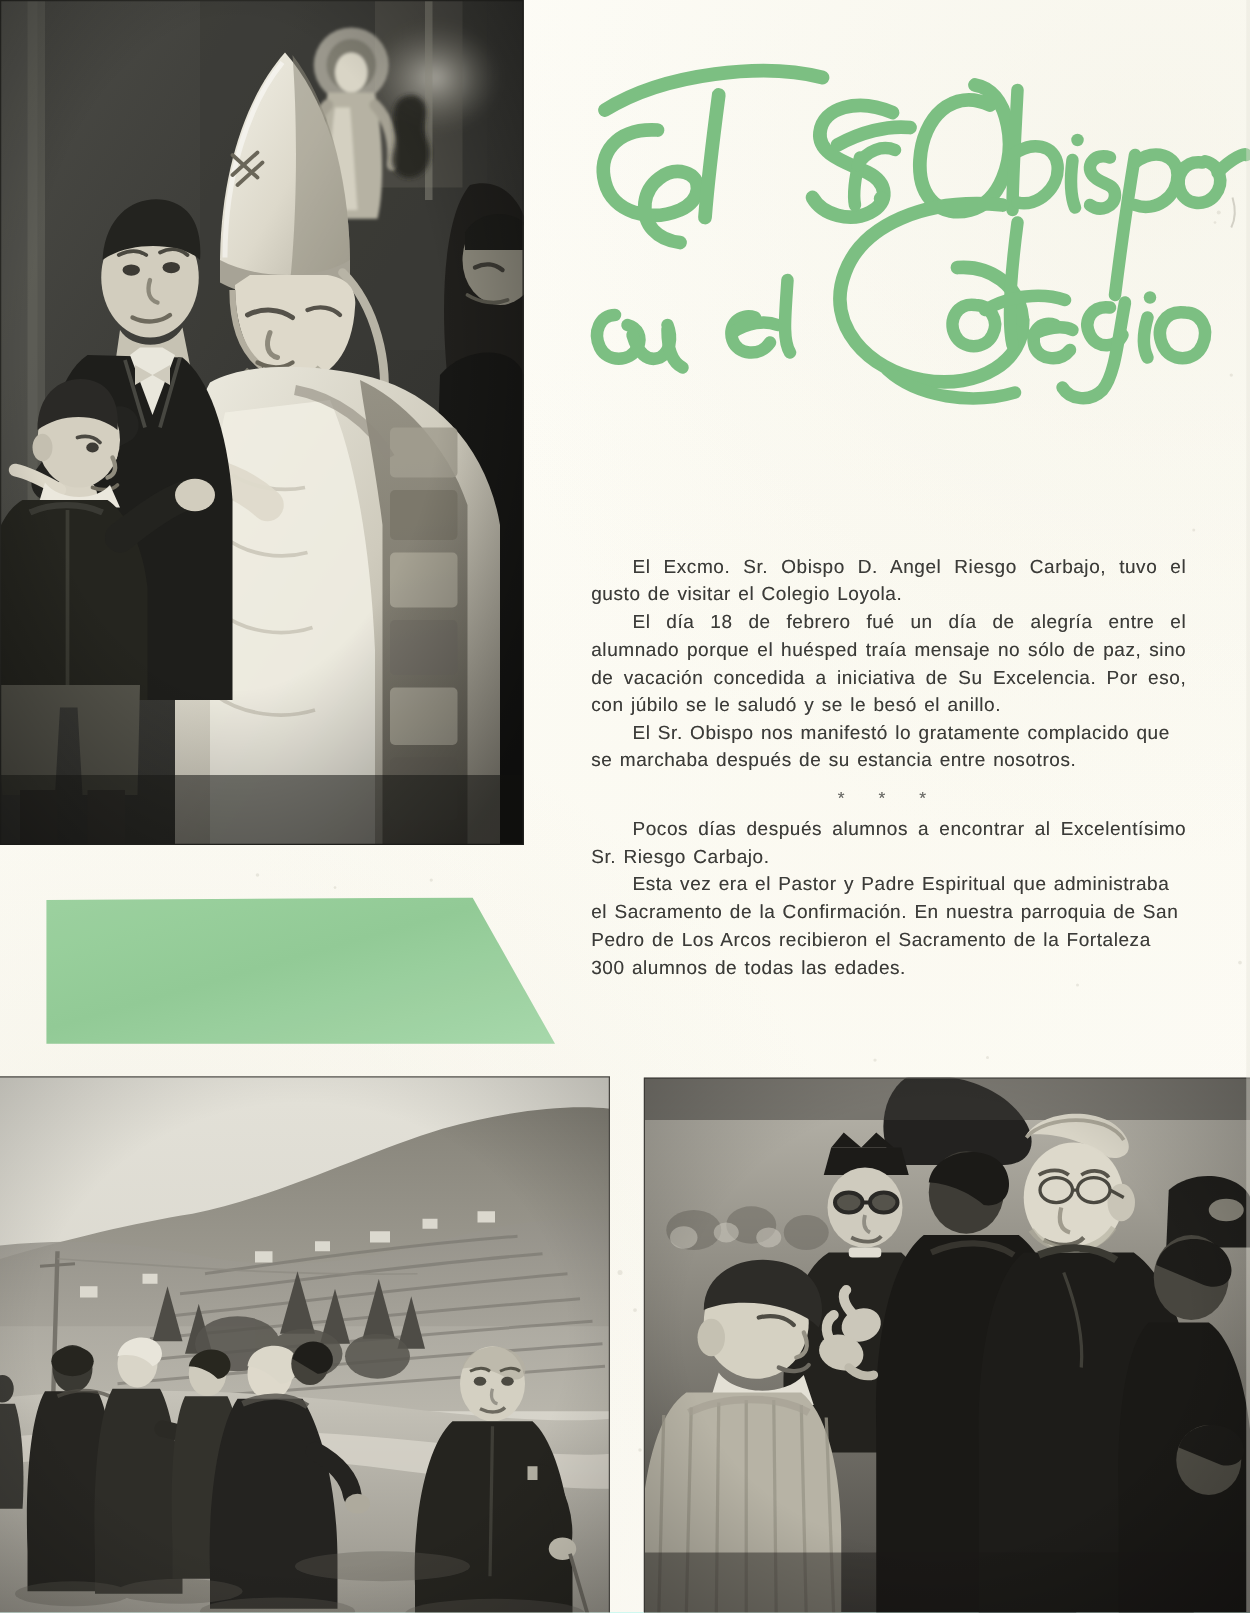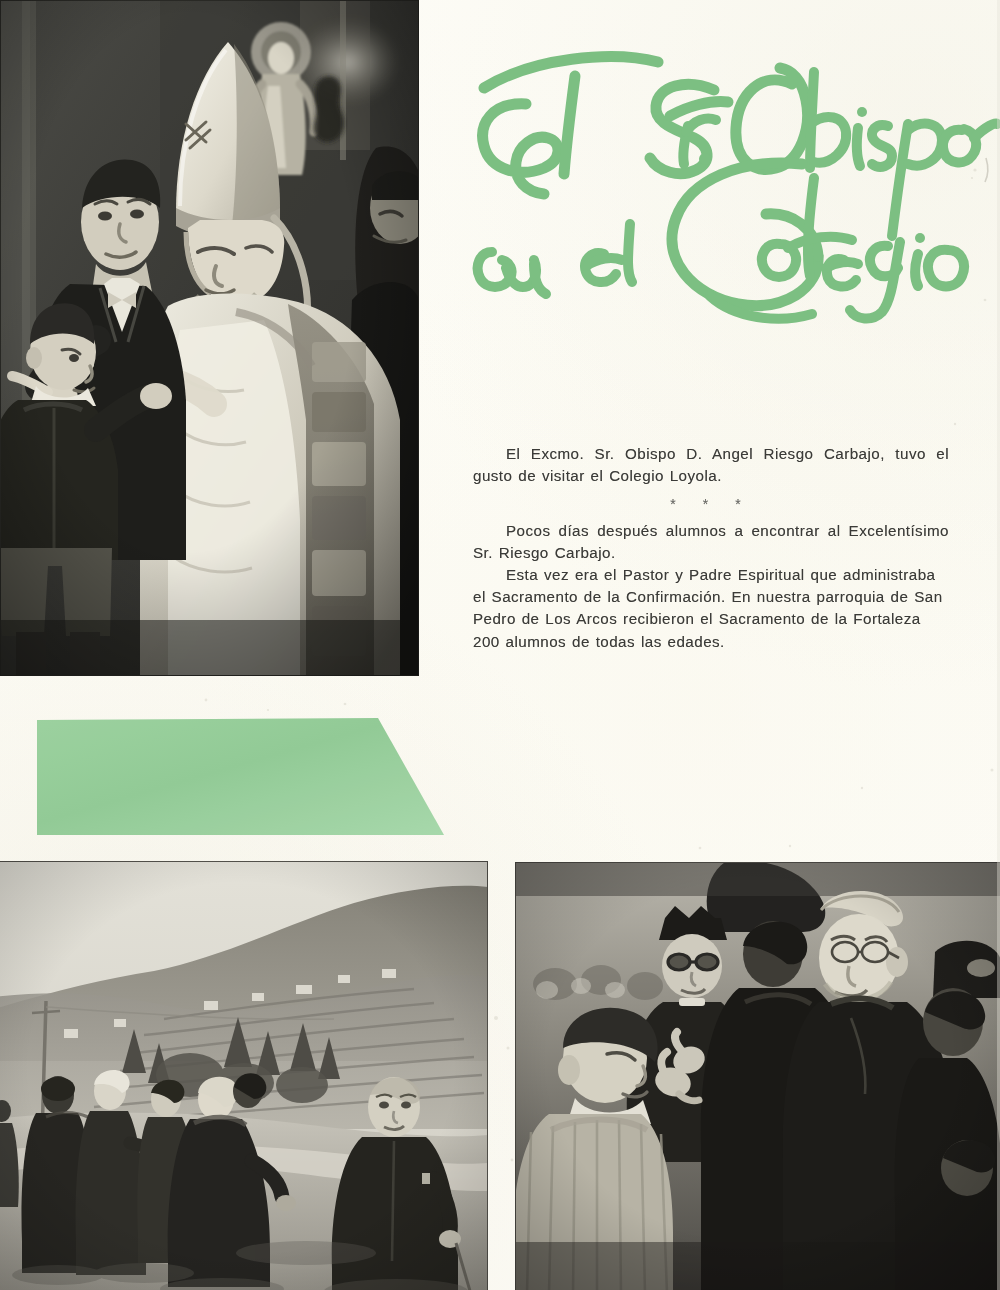--- a/index.html
+++ b/index.html
@@ -405,23 +405,25 @@
       <circle class="ink-dot" cx="458" cy="210" r="5"></circle>
 
       <path class="ink" stroke-width="10" d="M486 222 C470 220 462 234 468 248 C474 262 494 262 500 248 C506 234 498 222 486 222"></path>
 
       <path class="ink" stroke-width="10" d="M248 268 C272 290 316 296 350 286"></path>
     </svg>
   </div>
 
   <div id="article-text">
     <p>El Excmo. Sr. Obispo D. Angel Riesgo Carbajo, tuvo el gusto de visitar el Colegio Loyola.</p>
+    <p>El día 18 de febrero fué un día de alegría entre el alumnado porque el huésped traía mensaje no sólo de paz, sino de vacación concedida a iniciativa de Su Excelencia. Por eso, con júbilo se le saludó y se le besó el anillo.</p>
+    <p class="last-of-block">El Sr. Obispo nos manifestó lo gratamente complacido que se marchaba después de su estancia entre nosotros.</p>
     <p class="sep-asterisks">*  *  *</p>
     <p>Pocos días después alumnos a encontrar al Excelentísimo Sr. Riesgo Carbajo.</p>
-    <p class="last-of-block">Esta vez era el Pastor y Padre Espiritual que administraba el Sacramento de la Confirmación. En nuestra parroquia de San Pedro de Los Arcos recibieron el Sacramento de la Fortaleza 200 alumnos de todas las edades.</p>
+    <p class="last-of-block">Esta vez era el Pastor y Padre Espiritual que administraba el Sacramento de la Confirmación. En nuestra parroquia de San Pedro de Los Arcos recibieron el Sacramento de la Fortaleza 300 alumnos de todas las edades.</p>
   </div>
 
   <div class="photo" id="photo-outdoor-group">
     <svg viewBox="0 0 494 432" preserveAspectRatio="none" aria-hidden="true">
       <defs>
         <linearGradient id="skyG" x1="0" y1="0" x2="0" y2="1">
           <stop offset="0%" stop-color="#e3e1d8"></stop>
           <stop offset="100%" stop-color="#cfccc2"></stop>
         </linearGradient>
         <linearGradient id="hillG" x1="0" y1="0" x2="0" y2="1">

